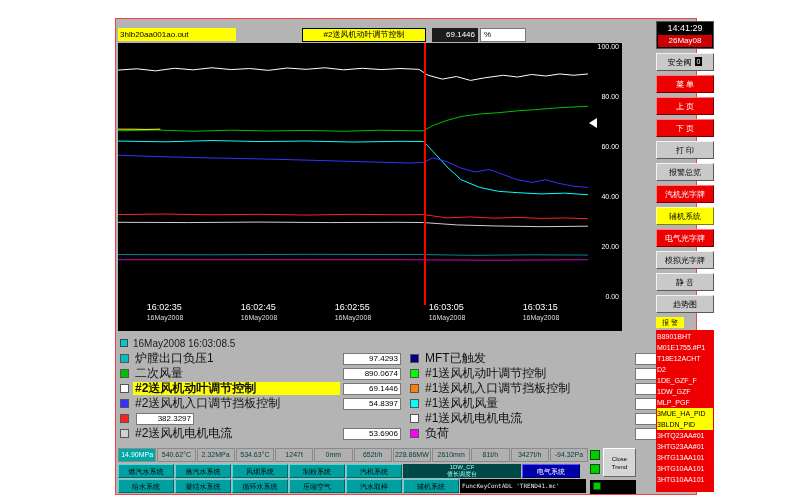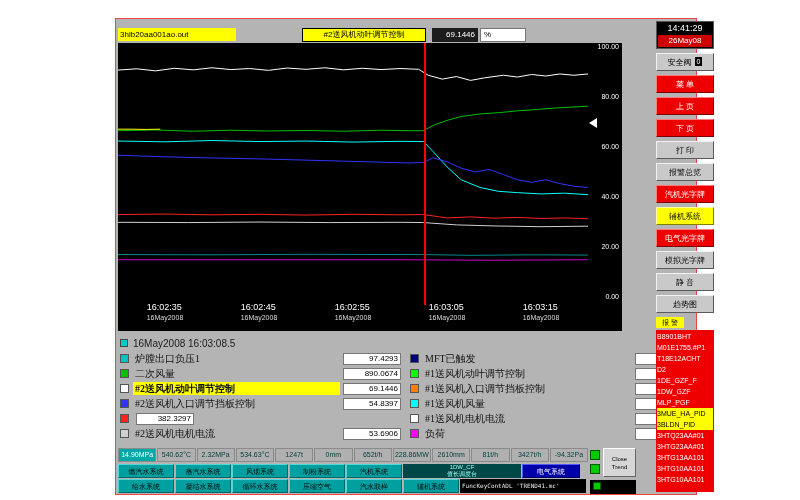--- a/index.html
+++ b/index.html
@@ -37,22 +37,22 @@
 
   
   .lg-head { position:absolute; left:4px; top:318px; height:12px; display:flex; align-items:center; }
   .lg-head .mk { width:8px; height:8px; background:#00cccc; border:1px solid #444; margin-right:5px; }
   .lg-head .ts { font-size:10px; color:#1a1a1a; }
   .lcol { position:absolute; top:332px; }
   .lcol.left  { left:2px;  width:286px; }
   .lcol.right { left:292px; width:288px; }
   .lrow { display:flex; align-items:center; height:15px; }
   .lrow .mk { width:9px; height:9px; border:1px solid #555; margin:0 4px 0 2px; flex:none; background:#888; }
-  .lrow .lbl { flex:1; font-size:10px; color:#111; height:13px; line-height:13px; padding-left:2px;
-               white-space:nowrap; overflow:hidden;font-family:Liberation Serif, serif; }
+  .lrow .lbl { flex:1; font-size:12px; color:#111; height:13px; line-height:13px; padding-left:2px;
+               white-space:nowrap; overflow:hidden; }
   .lrow .lbl.hl { background:#ffff00; font-weight:bold; }
   .lrow .val { width:58px; flex:none; background:#fff; border:1px solid #777; font-size:8px; color:#000;
                text-align:right; padding-right:2px; height:12px; line-height:10px; margin:0 3px 0 3px; }
 
   
   .status { position:absolute; left:2px; top:429px; width:470px; height:14px; display:flex; gap:1px; }
   .st { flex:1; background:#b0b0b0; border:1px solid #8a8a8a; color:#003c3c; font-size:7px;
         line-height:11px; text-align:center; white-space:nowrap; overflow:hidden; }
   .st.teal { background:#00a8a8; color:#ffffff; }
 

